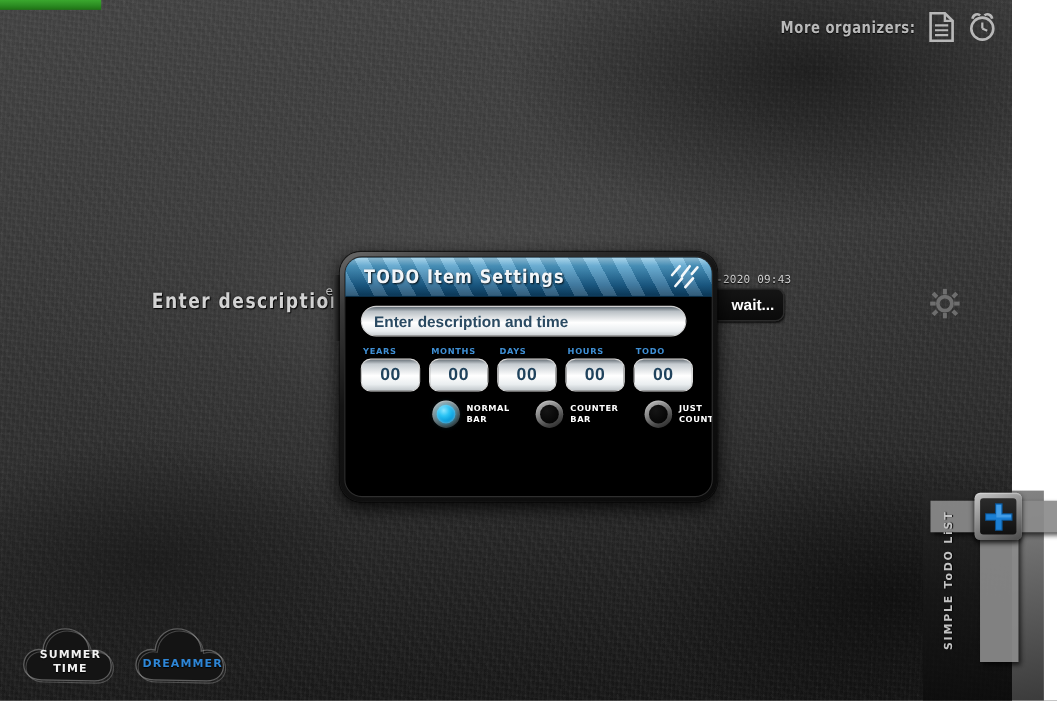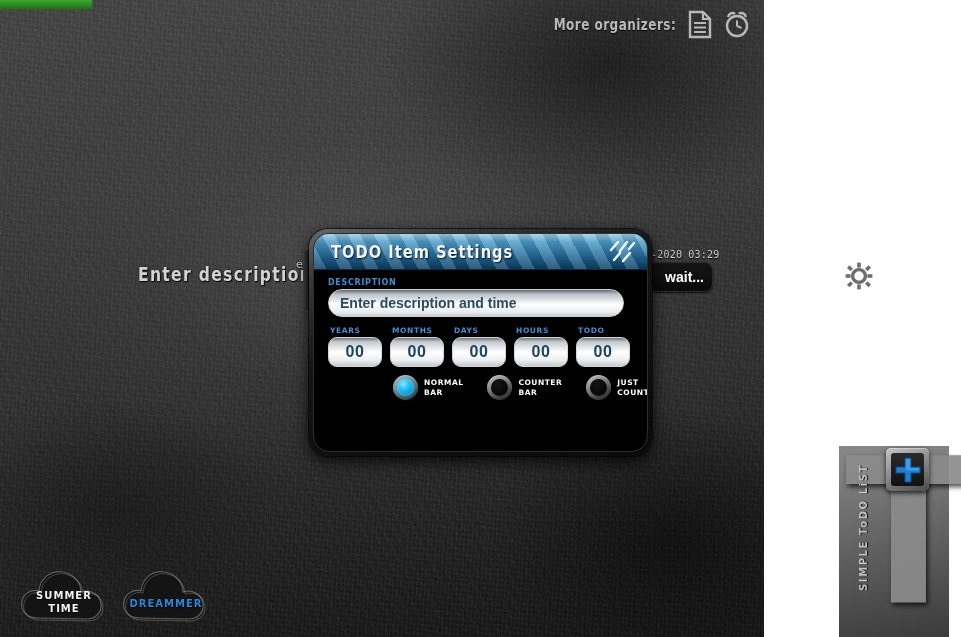--- a/index.html
+++ b/index.html
@@ -6,21 +6,21 @@
 
   html, body {
     width: 961px;
     height: 637px;
     overflow: hidden;
     font-family: "Liberation Sans", sans-serif;
   }
 
   #app {
     position: relative;
-    width: 764px;
+    width: 920px;
     height: 637px;
     background-color: #3a3a3a;
     background-image:
       radial-gradient(ellipse 60% 45% at 48% 42%, rgba(120,120,120,0.30) 0%, rgba(90,90,90,0.10) 45%, rgba(0,0,0,0) 75%),
       radial-gradient(ellipse 30% 25% at 15% 80%, rgba(20,20,20,0.55) 0%, rgba(0,0,0,0) 70%),
       radial-gradient(ellipse 35% 30% at 88% 85%, rgba(10,10,10,0.65) 0%, rgba(0,0,0,0) 70%),
       radial-gradient(ellipse 40% 30% at 80% 10%, rgba(0,0,0,0.5) 0%, rgba(0,0,0,0) 75%),
       repeating-linear-gradient(94deg, rgba(255,255,255,0.022) 0px, rgba(255,255,255,0.022) 1px, rgba(0,0,0,0.03) 2px, rgba(0,0,0,0.03) 4px),
       repeating-linear-gradient(8deg, rgba(255,255,255,0.018) 0px, rgba(255,255,255,0.018) 1px, rgba(0,0,0,0.025) 3px, rgba(0,0,0,0.025) 5px),
       repeating-linear-gradient(62deg, rgba(255,255,255,0.012) 0px, rgba(255,255,255,0.012) 2px, rgba(0,0,0,0.02) 5px, rgba(0,0,0,0.02) 9px),
@@ -446,21 +446,21 @@
         <line x1="13" y1="16" x2="13" y2="10.5" stroke="#b8b8b8" stroke-width="2"></line>
         <line x1="13" y1="16" x2="17.5" y2="18" stroke="#b8b8b8" stroke-width="2"></line>
       </svg>
     </div>
   </div>
 
   <div id="bg-item-title">Enter description and time</div>
   <div id="bg-panel-left"></div>
   <div id="bg-panel-left-glyph">e</div>
 
-  <div id="bg-timestamp">-2020 03:29</div>
+  <div id="bg-timestamp">-2020 09:43</div>
 
   <div id="bg-wait-btn">
     <span id="bg-wait-label">wait...</span>
   </div>
 
 
   <div id="bg-gear">
     <svg width="28" height="28" viewBox="0 0 28 28">
       <g fill="none" stroke="#6e6e6e" stroke-width="3.4">
         <circle cx="14" cy="14" r="6.4"></circle>
@@ -491,21 +491,20 @@
               <line x1="24" y1="11" x2="29" y2="5"></line>
               <line x1="9" y1="22" x2="15" y2="15"></line>
               <line x1="18" y1="23" x2="25" y2="15"></line>
             </g>
           </svg>
         </div>
       </div>
 
       <div id="dialog-body">
 
-        <div class="field-label">DESCRIPTION</div>
         <input id="description-input" type="text" value="Enter description and time" style="">
 
         <div id="spinner-row">
           <div class="spinner">
             <div class="spinner-label">YEARS</div>
             <div class="spinner-box">
               <span class="spinner-value">00</span>
             </div>
           </div>
           <div class="spinner">

